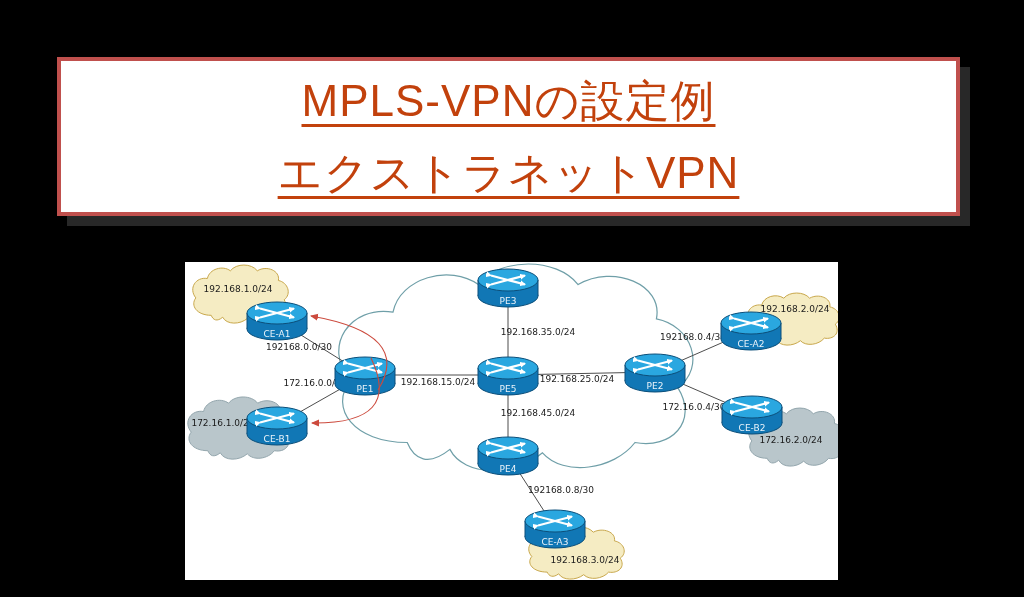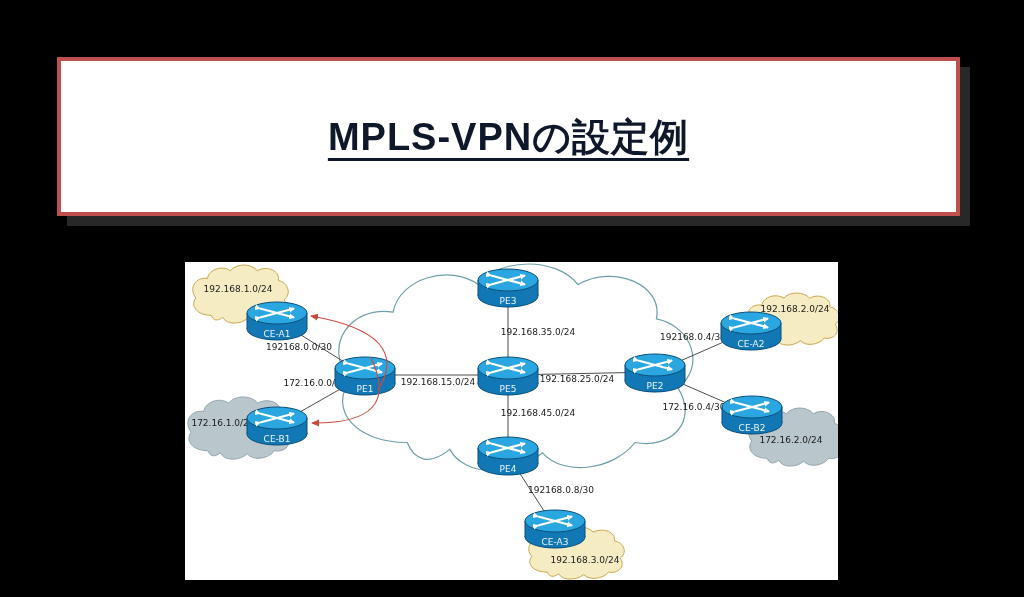--- a/index.html
+++ b/index.html
@@ -8,39 +8,40 @@
     background:#000000;
     font-family:"Liberation Sans","DejaVu Sans",sans-serif;
   }
   .title-box{
     position:absolute;left:57px;top:57px;width:895px;height:151px;
     background:#ffffff;border:4px solid #c0504d;
     box-shadow:10px 10px 0 0 #282828;
     display:flex;flex-direction:column;align-items:center;justify-content:center;
   }
   .title-line{
-    color:#0f172a;font-size:38px;font-weight:bold;line-height:72px;
+    color:#c2410c;font-size:44px;font-weight:normal;line-height:72px;
     letter-spacing:1px;white-space:nowrap;
   }
   .title-line span{
     text-decoration:underline;
     text-decoration-thickness:3px;
     text-underline-offset:8px;
   }
   .diagram{
     position:absolute;left:185px;top:262px;width:653px;height:318px;
     background:#ffffff;
   }
   svg{display:block;}
 </style>
 </head>
 <body>
 
 <div class="title-box">
   <div class="title-line"><span>MPLS-VPNの設定例</span></div>
+  <div class="title-line"><span>エクストラネットVPN</span></div>
 </div>
 
 <div class="diagram">
   <svg id="diagram-svg" width="653" height="318" viewBox="0 0 653 318">
       <defs>
         <marker id="arr-white" markerUnits="userSpaceOnUse" markerWidth="7" markerHeight="6" refX="5" refY="3" orient="auto">
           <path d="M0,0 L6,3 L0,6 Z" fill="#ffffff"></path>
         </marker>
         <marker id="arr-red" markerUnits="userSpaceOnUse" markerWidth="9" markerHeight="8" refX="7" refY="3.5" orient="auto">
           <path d="M0,0 L8,3.5 L0,7 Z" fill="#cc4a3d"></path>

